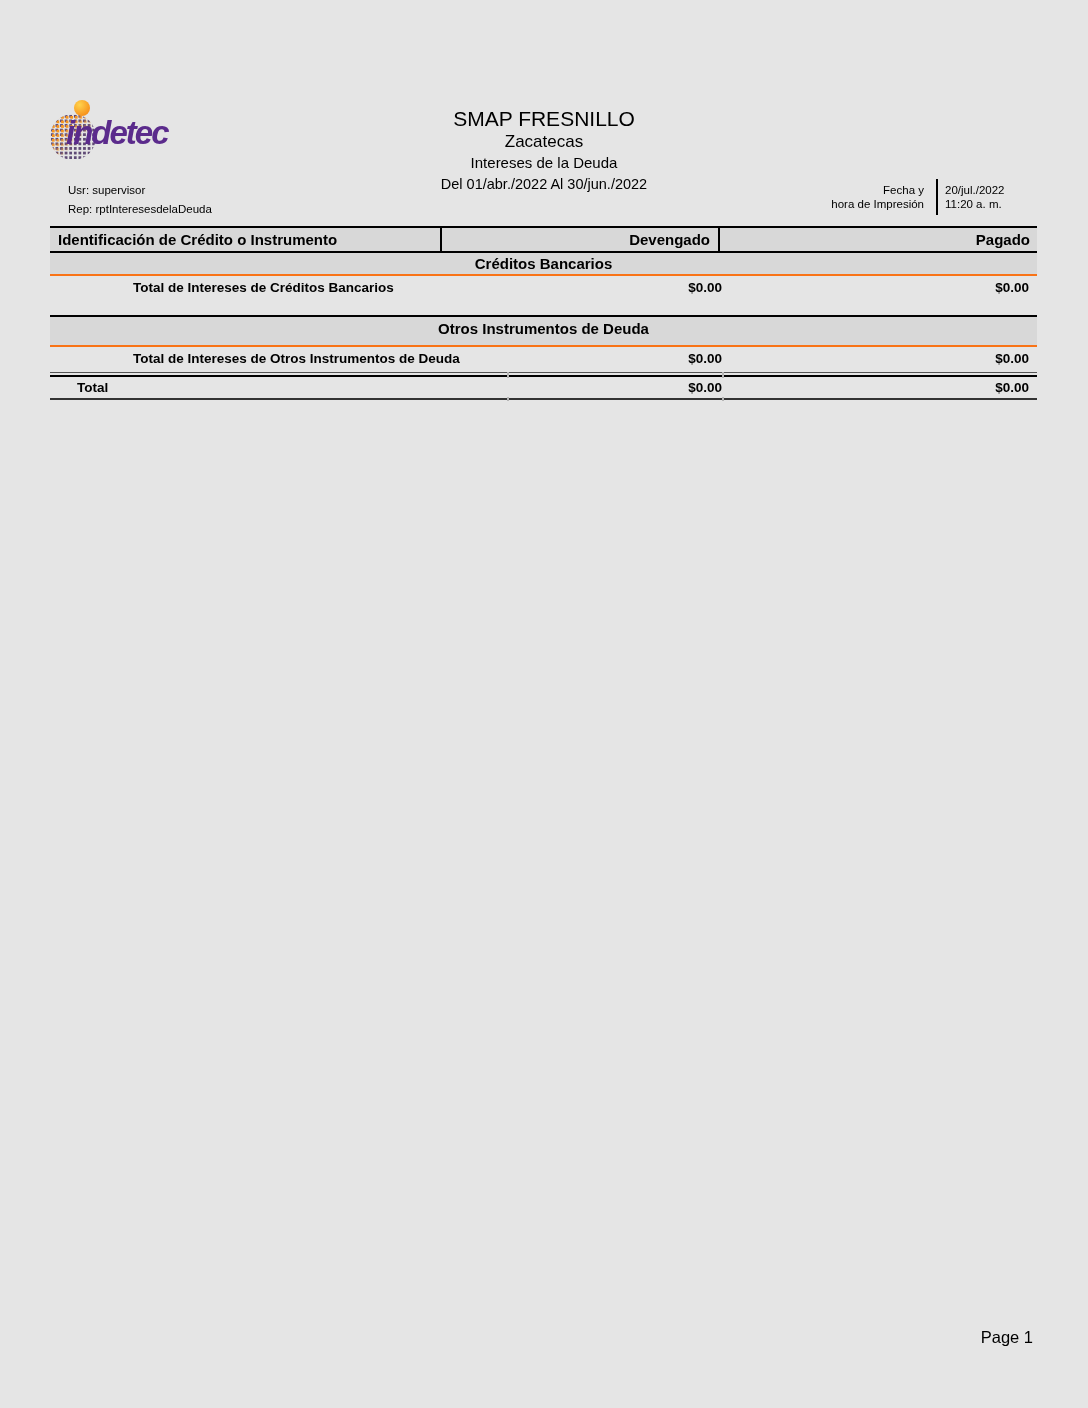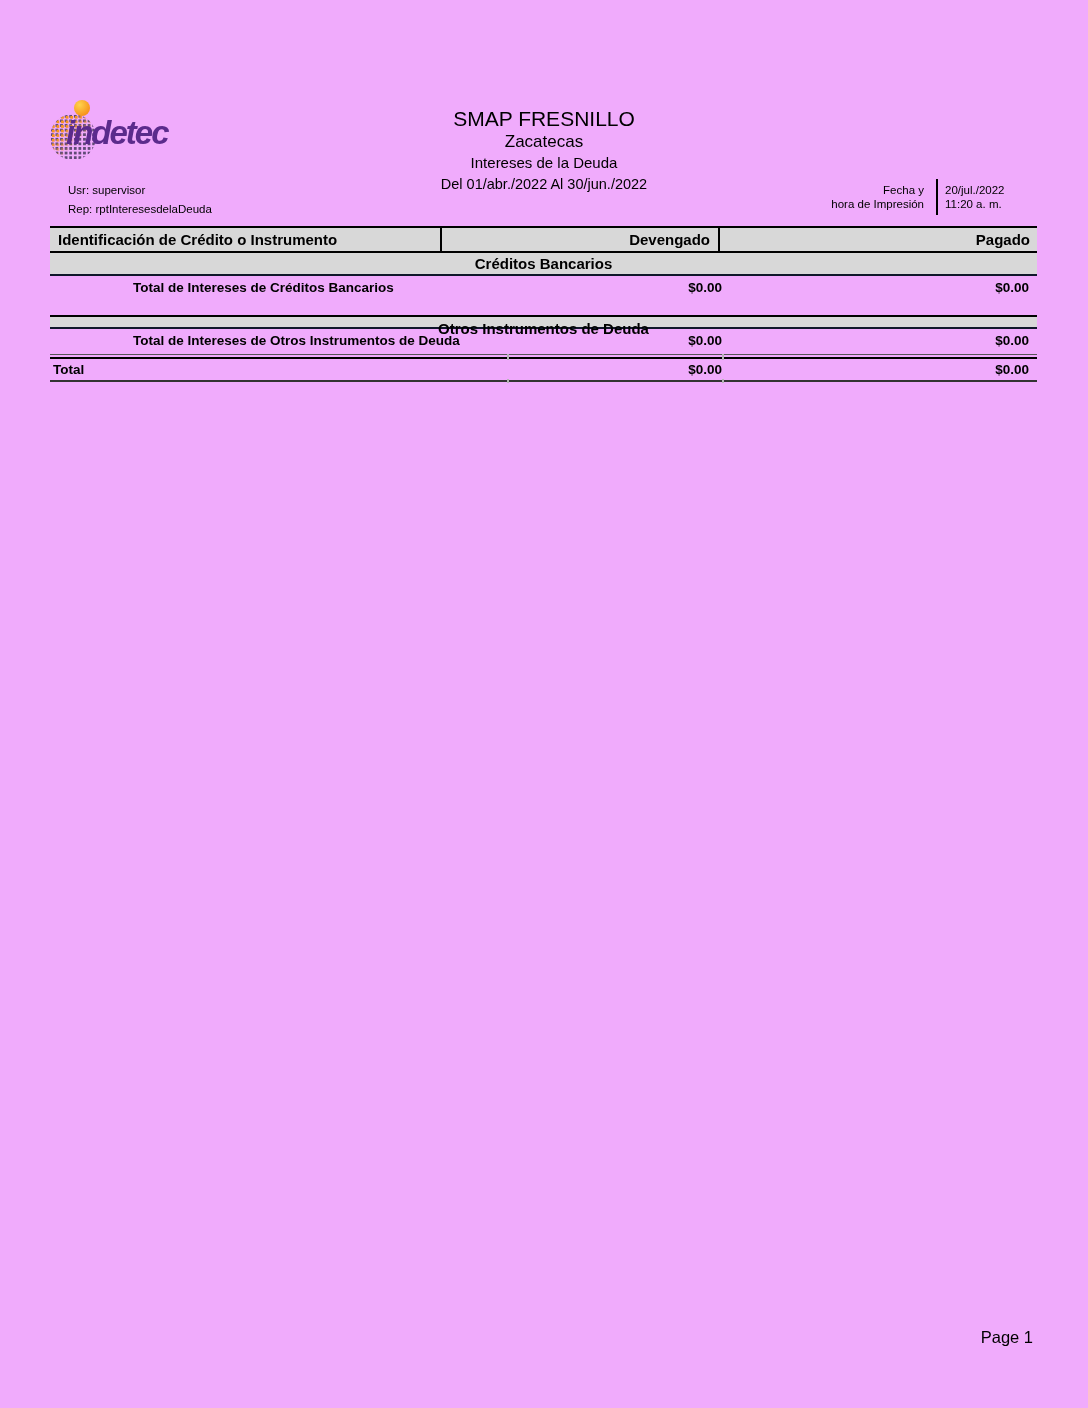--- a/index.html
+++ b/index.html
@@ -10,21 +10,21 @@
   *{margin:0;padding:0;box-sizing:border-box;}
   html,body{background:#ffffff;}
   body{
     font-family:"Liberation Sans", sans-serif;
     color:#000;
   }
   .page{
     position:relative;
     width:1088px;
     height:1408px;
-    background:#f0abfc;
+    background:#e5e5e5;
     overflow:hidden;
   }
 
   
   .logo{position:absolute;left:50px;top:100px;width:150px;height:64px;}
   .ball{
     position:absolute;left:0;top:14px;width:46px;height:46px;border-radius:50%;
     background:radial-gradient(#5f4a76 1.5px, transparent 1.7px) 0 0/4.6px 4.6px;
   }
   .ball::after{
@@ -67,44 +67,44 @@
     border-top:2px solid #000;border-bottom:2px solid #000;
     height:27px;font-size:15px;
   }
   .thead .hc{display:flex;align-items:center;height:100%;}
   .thead .hc1{padding-left:8px;}
   .thead .hc2{justify-content:flex-end;padding-right:8px;border-left:2px solid #000;}
   .thead .hc3{justify-content:flex-end;padding-right:7px;border-left:2px solid #000;}
 
   .band{
     background:var(--band-gray);
-    border-bottom:2px solid #0f172a;
+    border-bottom:2px solid #f97316;
     height:23px;line-height:21px;
     text-align:center;font-size:15px;
   }
-  .band2{border-top:2px solid #000;height:14px;line-height:24px;margin-top:16px;}
+  .band2{border-top:2px solid #000;height:32px;line-height:24px;margin-top:16px;}
 
   .trow{
     display:grid;grid-template-columns:390px 282px 315px;
     height:23px;align-items:center;font-size:13.5px;
   }
   .trow .rc1{padding-left:83px;white-space:nowrap;}
   .trow .rc2{text-align:right;}
   .trow .rc3{text-align:right;padding-right:8px;}
 
   .total-sep{height:1px;background:#555;margin-top:2px;}
   .total-row{
     position:relative;
     display:grid;grid-template-columns:390px 282px 315px;
     align-items:center;height:25px;font-size:13.5px;
     margin-top:2px;
     border-top:2px solid #000;
     border-bottom:2.5px solid #333;
   }
-  .total-row .rc1{padding-left:3px;}
+  .total-row .rc1{padding-left:3px;margin-left:24px;}
   .total-row .rc2{text-align:right;}
   .total-row .rc3{text-align:right;padding-right:8px;}
   .tick{position:absolute;width:2px;background:#b5b5b5;}
   .tick-top{top:-5px;height:6px;}
   .tick-bottom{bottom:-3px;height:4px;}
   .tick-a{left:457px;}
   .tick-b{left:672px;}
 
   
   .page-num{position:absolute;right:55px;top:1328px;font-size:16.5px;}

